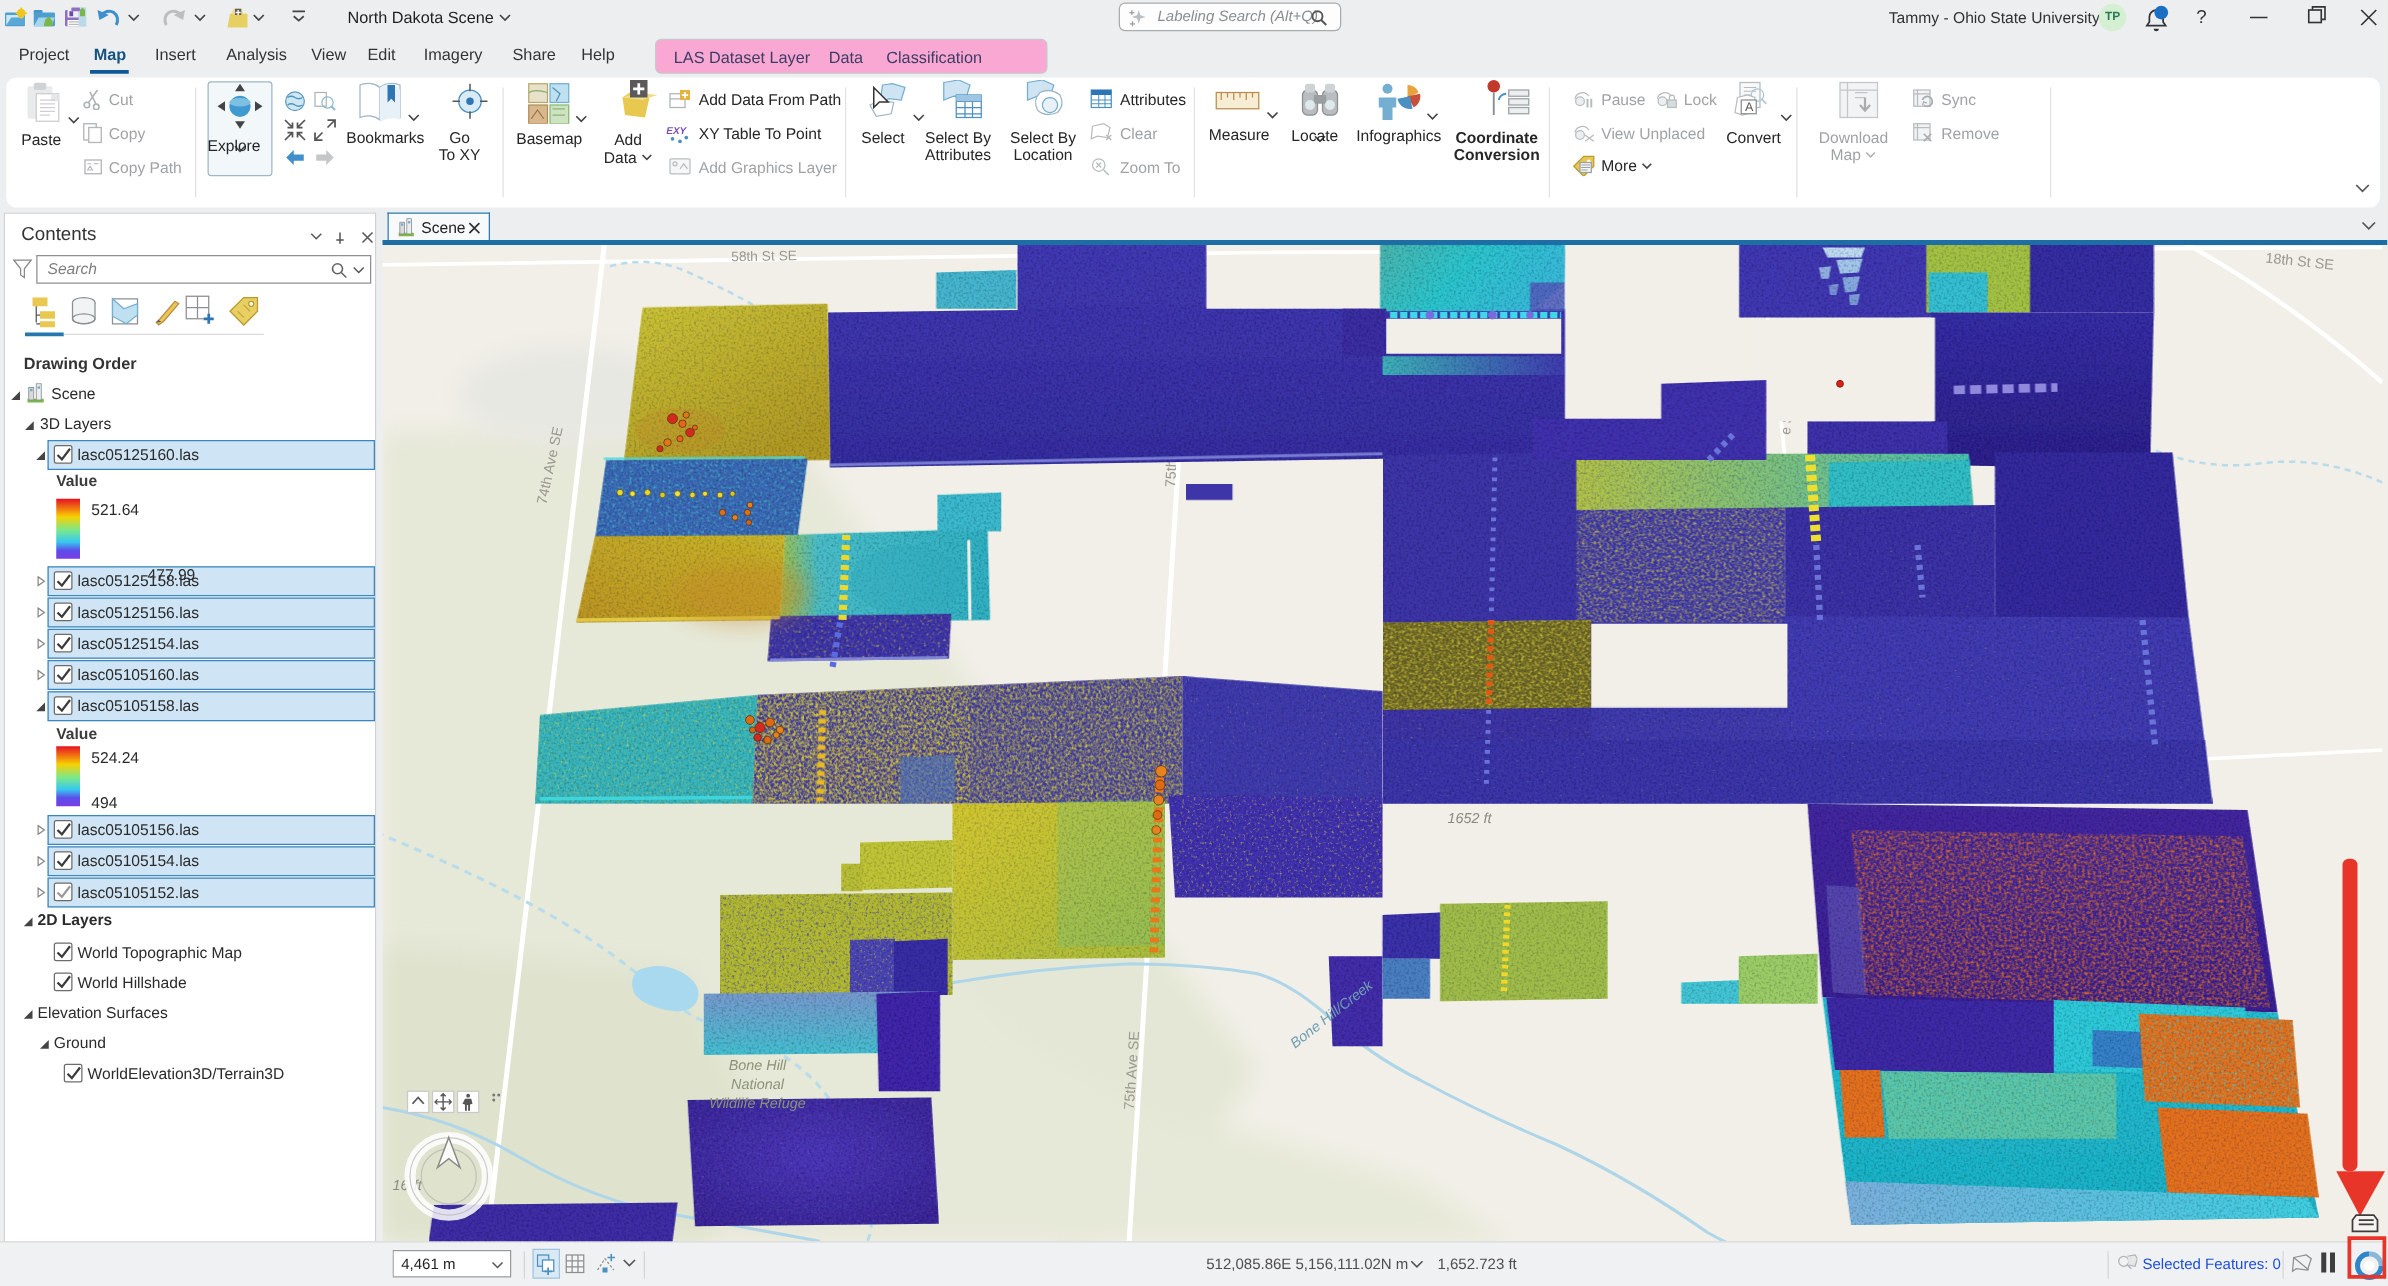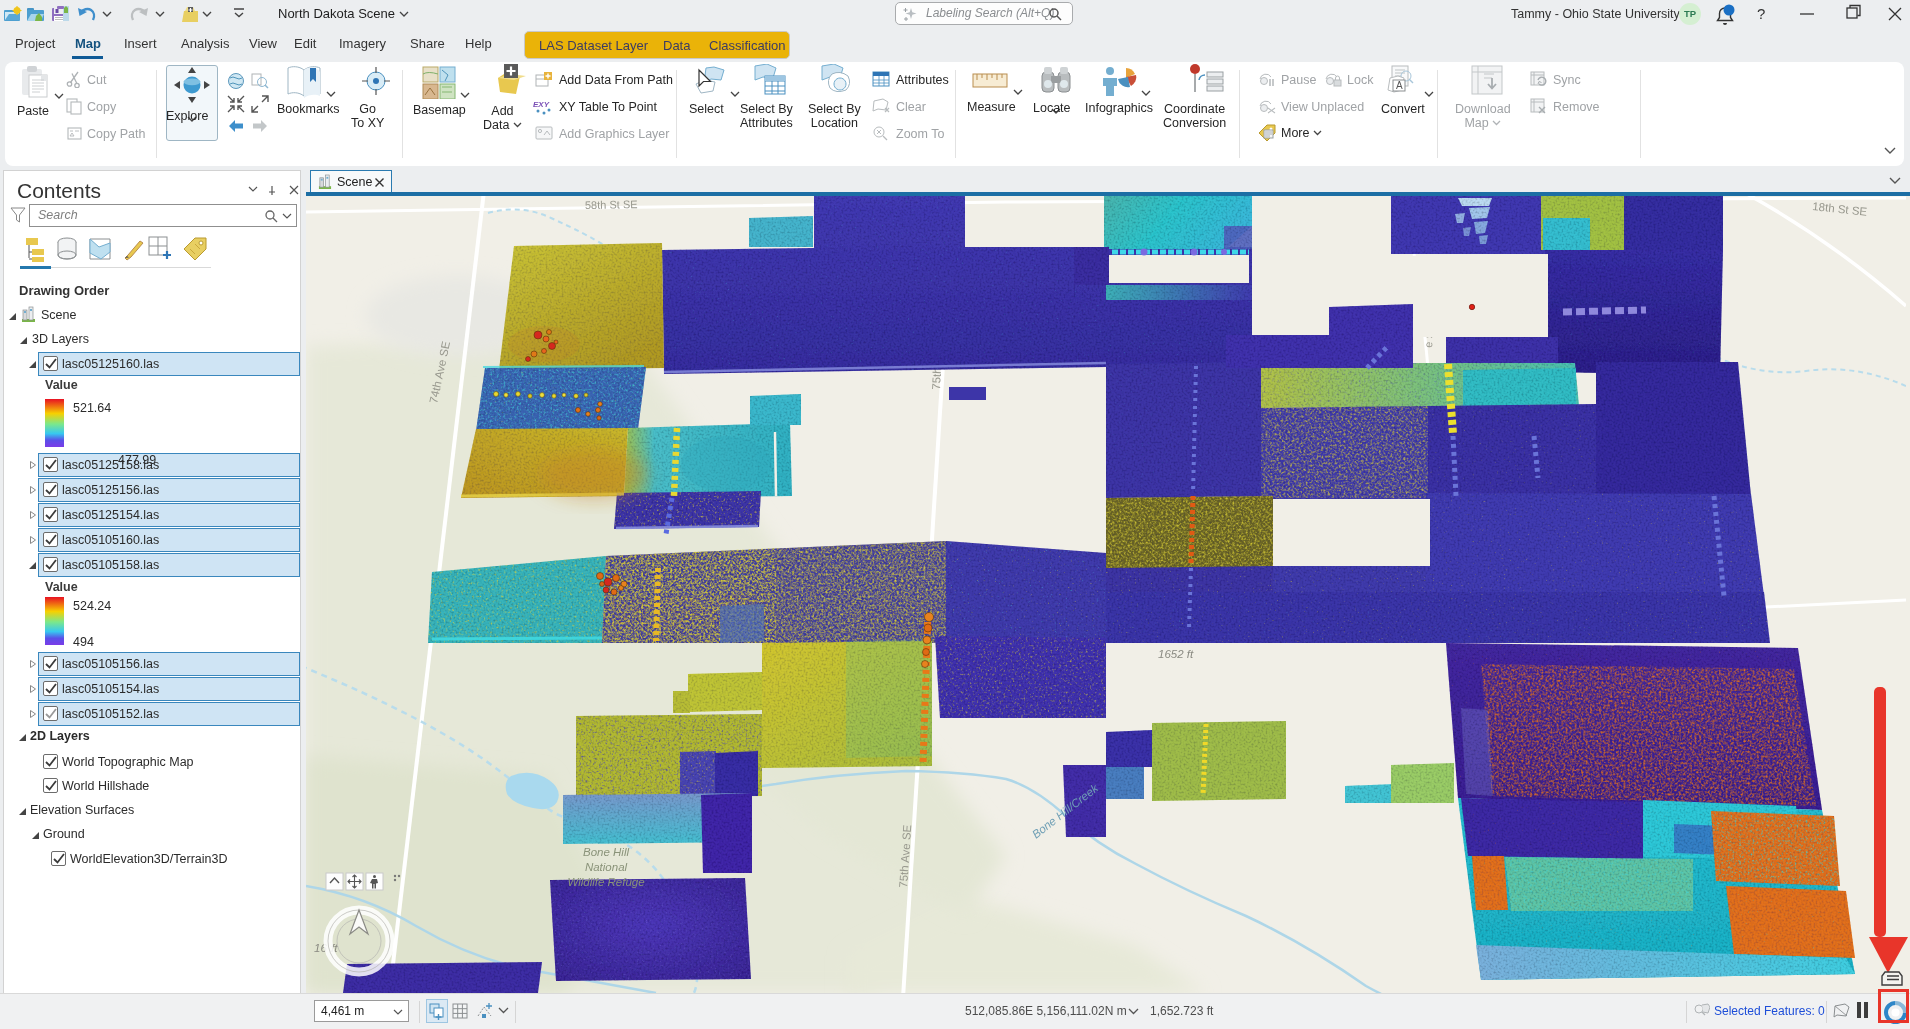--- a/index.html
+++ b/index.html
@@ -13,21 +13,21 @@
   #title-text { position:absolute; left:278px; top:6px; font-size:13px; color:#1e1e1e; }
   #cmdsearch { position:absolute; left:895px; top:2px; width:178px; height:23px; background:#fdfdfd; border:1px solid #a9abad; border-radius:5px; color:#8a8d90; font-size:12px; font-style:italic; line-height:21px; }
   #user-text { position:absolute; left:1511px; top:7px; font-size:12.5px; color:#323232; }
   #tp { position:absolute; left:1679px; top:3px; width:22px; height:22px; border-radius:50%; background:#d5efd2; color:#2c7a52; font-size:9.5px; font-weight:bold; text-align:center; line-height:22px; }
 
   
   #menurow { position:absolute; left:0; top:28px; width:1910px; height:34px; font-size:13px; color:#333; }
   .menu { position:absolute; top:8px; }
   #m-map { font-weight:bold; color:#14527f; }
   #map-underline { position:absolute; left:72px; top:28px; width:31px; height:3px; background:#0f5a96; }
-  #ctxtabs { position:absolute; left:524px; top:3px; width:266px; height:28px; background:#eab308; border:1px solid #c8c8c8; border-radius:5px; }
+  #ctxtabs { position:absolute; left:524px; top:3px; width:314px; height:28px; background:#f9a8d4; border:1px solid #c8c8c8; border-radius:5px; }
   #ctxtabs span { position:absolute; top:6px; font-size:13px; color:#3c3c64; }
 
   
   #ribbon { position:absolute; left:5px; top:62px; width:1899px; height:104px; background:#fff; border-radius:8px; }
   .rsep { position:absolute; top:8px; width:1px; height:88px; background:#e2e2e2; }
   .glabel { position:absolute; top:146px; font-size:12px; color:#3b3b3b; font-weight:bold; text-align:center; }
   .rlabel { position:absolute; font-size:12.5px; color:#262626; }
   .rgray  { color:#a0a3a6 !important; }
   .launcher { position:absolute; top:148px; width:12px; height:12px; border:1px solid #bbb; border-radius:2px; }
   .launcher:after { content:"\2198"; position:absolute; left:1px; top:-3px; font-size:9px; color:#666; }
@@ -38,21 +38,21 @@
   #scenetab { position:absolute; left:4px; top:0px; width:82px; height:22px; background:#f7f9fa; border:1px solid #2a7ab0; border-bottom:none; font-size:12.5px; color:#222; }
   #bluebar { position:absolute; left:306px; top:192px; width:1604px; height:4px; background:#1c6ea4; }
   #mapwrap { position:absolute; left:306px; top:196px; width:1604px; height:797px; overflow:hidden; background:#f1efe7; }
 
   
   #statusbar { position:absolute; left:0; top:993px; width:1910px; height:36px; background:#f0f1f2; border-top:1px solid #d9d9d9; font-size:12px; color:#4d4d4d; }
   #scalebox { position:absolute; left:314px; top:6px; width:95px; height:22px; background:#fff; border:1px solid #9a9a9a; font-size:12px; color:#222; padding:3px 6px; }
 
   
   #panel * { font-size:12.5px; color:#2b2b2b; }
-  #c-title { position:absolute; left:13px; top:8px; font-size:21px; color:#333; }
+  #c-title { position:absolute; left:13px; top:8px; font-size:15px; color:#333; }
   #c-search { position:absolute; left:25px; top:33px; width:268px; height:23px; border:1px solid #8f8f8f; background:#fff; }
   #c-search i { position:absolute; left:8px; top:3px; font-size:12.5px; color:#7e7e7e; }
   .hl { position:absolute; background:#cfe4f4; border:1px solid #3a87bd; height:24px; }
   .cb { position:absolute; width:15px; height:15px; background:#fff; border:1px solid #6c6c6c; border-radius:2px; }
 </style>
 </head>
 <body>
 <div id="app">
   <div id="titlebar">
     <svg class="abs" style="left:0;top:0;" width="260" height="28" viewBox="0 0 260 28">
@@ -416,21 +416,21 @@
     
     <div class="abs" style="left:1158px;top:2px;width:84px;text-align:center;">
       <svg width="40" height="34" viewBox="0 0 40 34">
           <circle cx="10" cy="5" r="5" fill="#c0392b"></circle>
           <path d="M10,10 v18" stroke="#8a8e90" stroke-width="1.5"></path>
           <path d="M14,16 a6,6 0 0 1 6,-5" fill="none" stroke="#4a90c0" stroke-width="1.5"></path>
           <rect x="22" y="8" width="16" height="5" fill="#eceef0" stroke="#9aa0a3"></rect>
           <rect x="22" y="15" width="16" height="5" fill="#eceef0" stroke="#9aa0a3"></rect>
           <rect x="22" y="22" width="16" height="5" fill="#eceef0" stroke="#9aa0a3"></rect>
         </svg>
-      <div class="rlabel" style="line-height:14px;">Coordinate<br>Conversion</div>
+      <div class="rlabel" style="line-height:14px;font-weight:bold;">Coordinate<br>Conversion</div>
     </div>
     
     <svg class="abs" style="left:1253px;top:9px;" width="18" height="17" viewBox="0 0 18 17" fill="none" stroke="#b8bcbe">
         <path d="M2,8 a6,6 0 0 1 11,-2"></path>
         <circle cx="6" cy="10" r="3.5" fill="#eceef0"></circle>
         <path d="M12,8 v7 M15,8 v7" stroke-width="1.6"></path>
       </svg>
     <div class="abs rgray rlabel" style="left:1276px;top:11px;">Pause</div>
     <svg class="abs" style="left:1319px;top:9px;" width="18" height="17" viewBox="0 0 18 17" fill="none" stroke="#b8bcbe">
         <path d="M2,8 a6,6 0 0 1 11,-2"></path>

